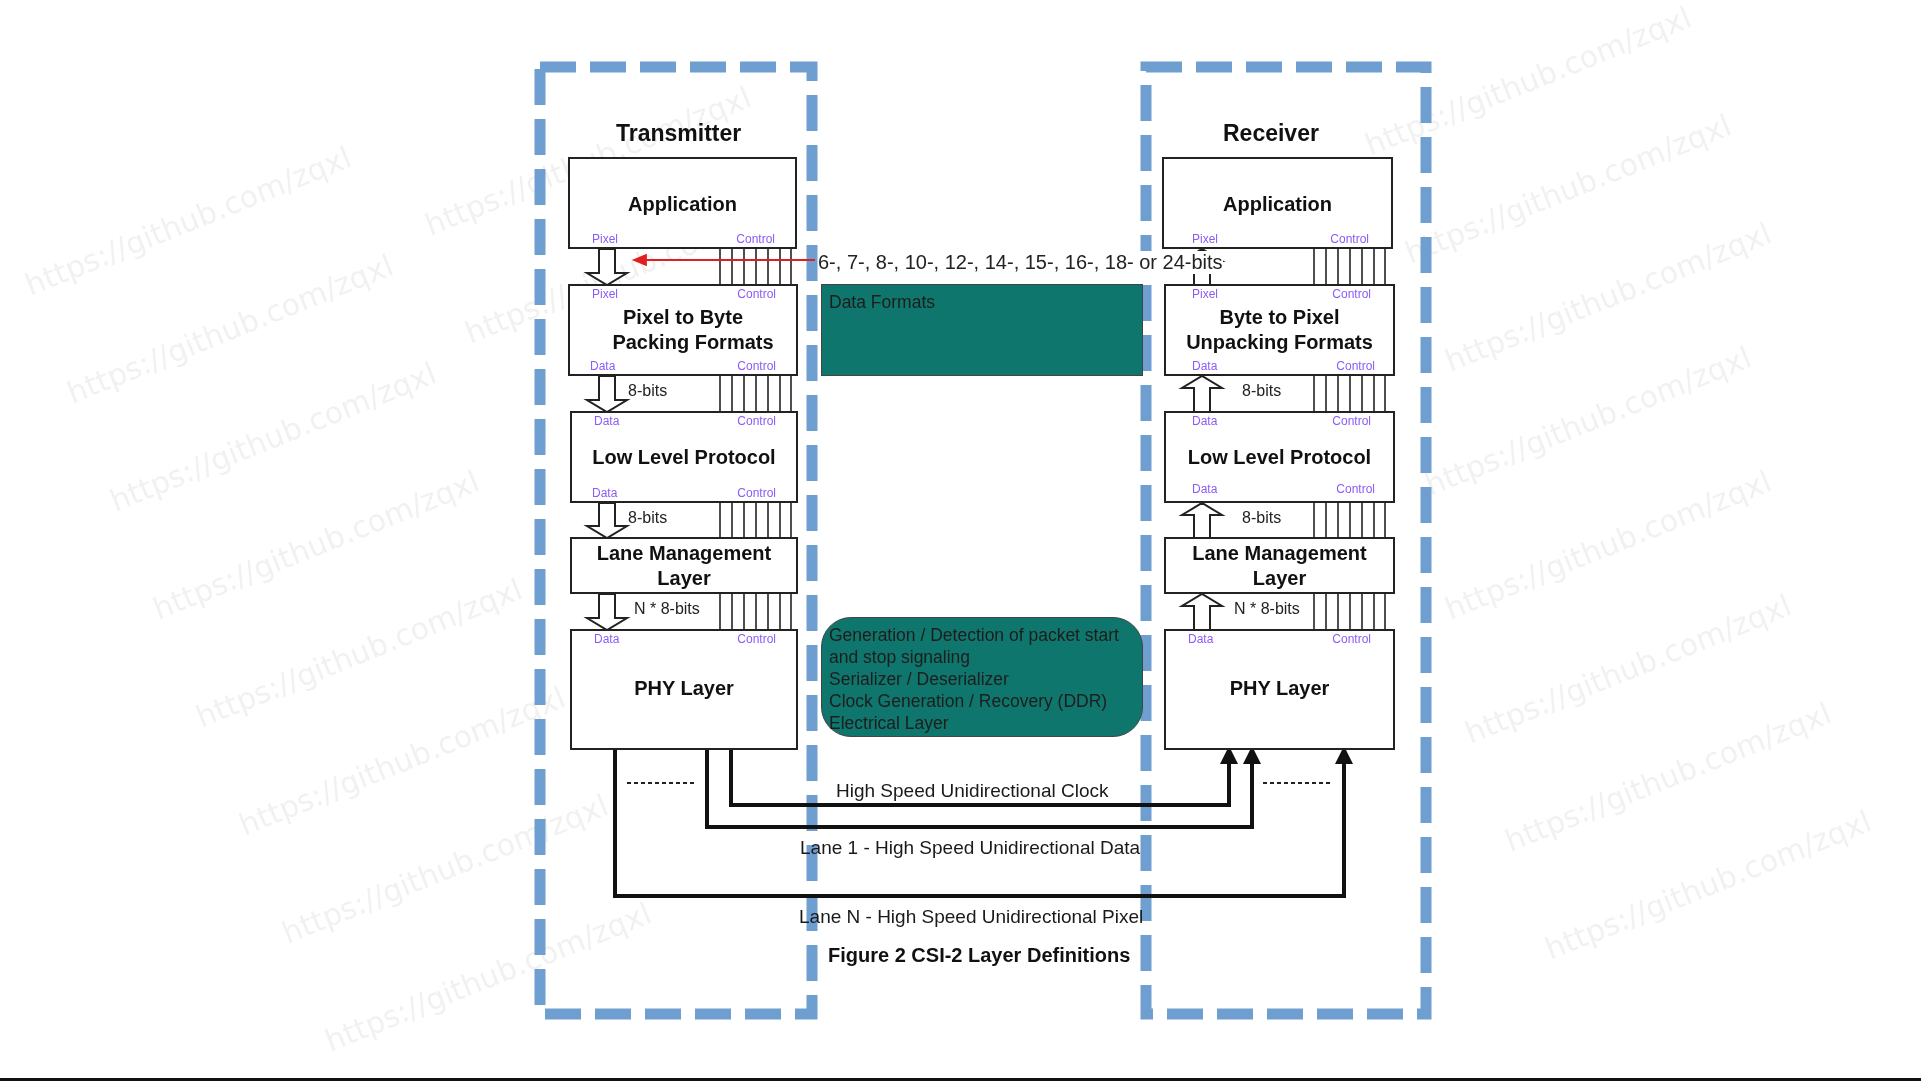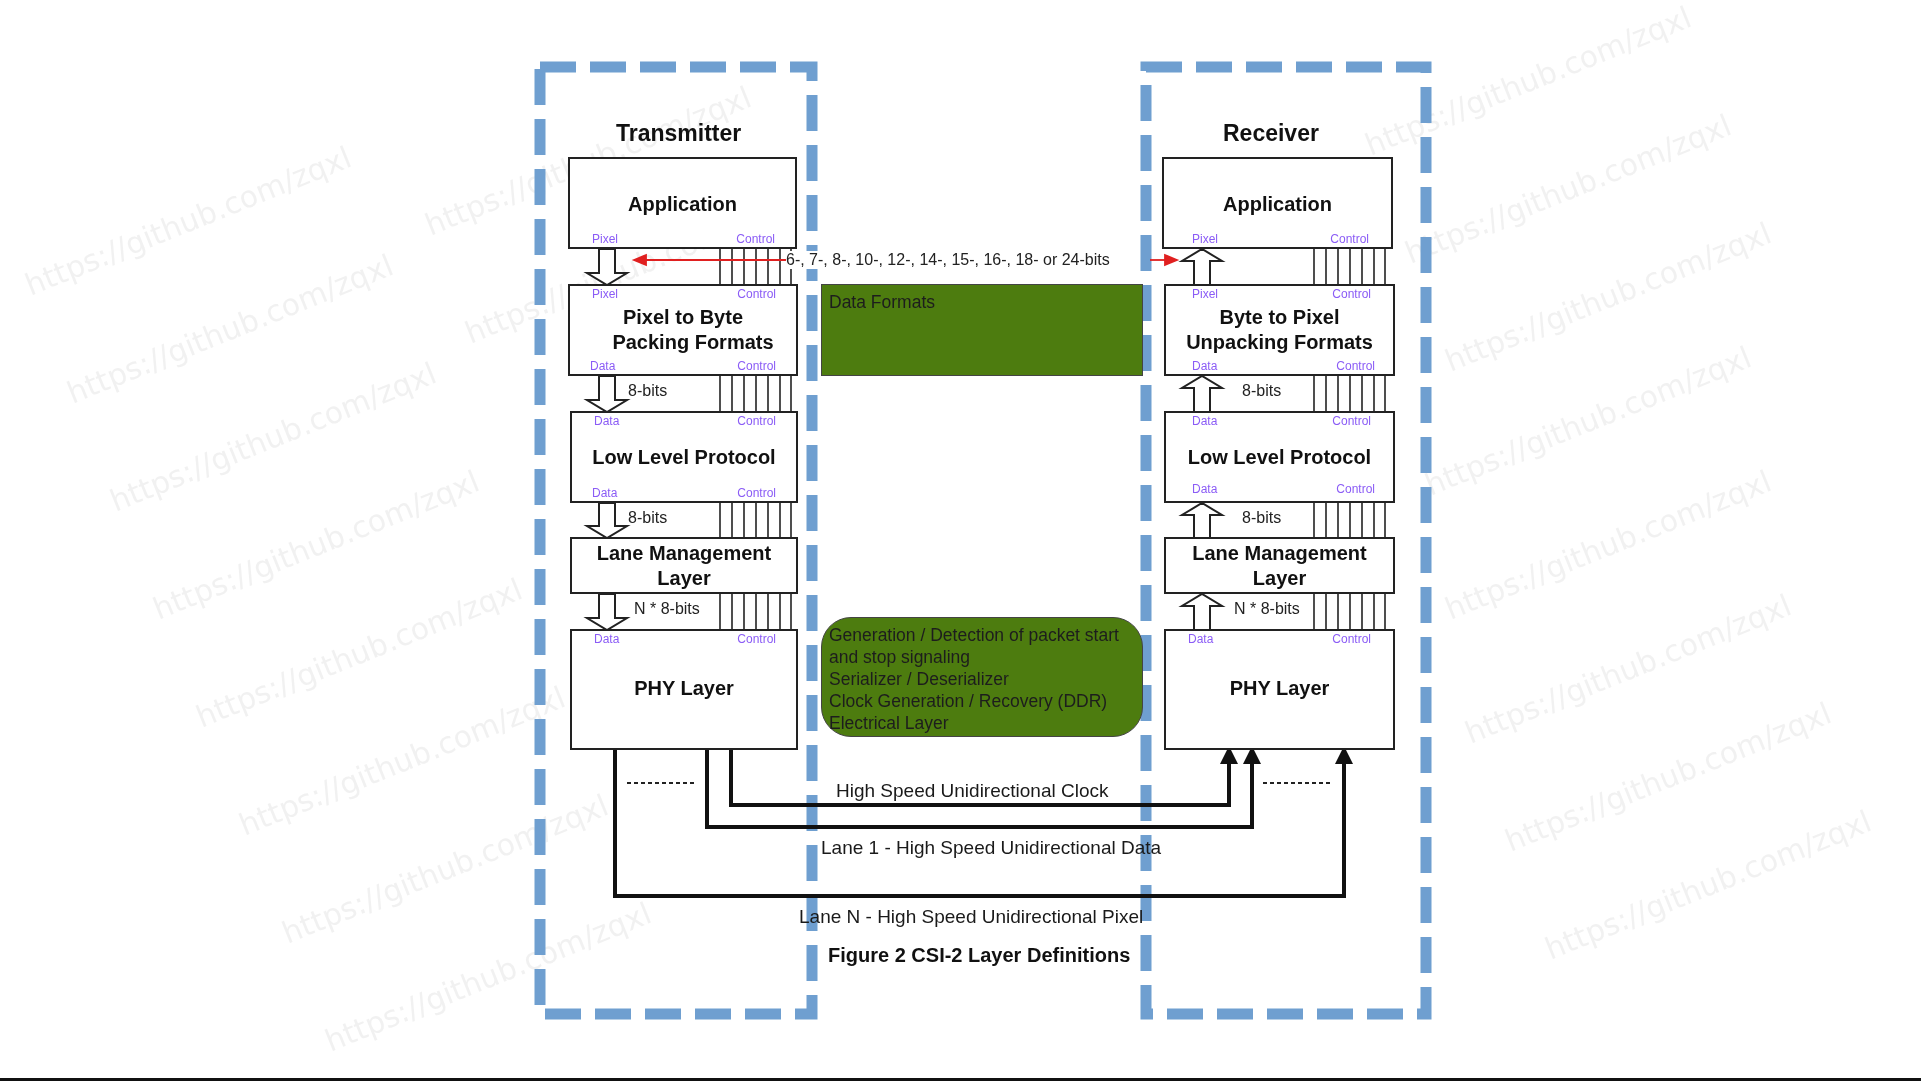--- a/index.html
+++ b/index.html
@@ -1,20 +1,20 @@
 <!DOCTYPE html>
 <html><head>
 <meta charset="utf-8">
 <style>
   html, body { margin: 0; padding: 0; background: #ffffff; }
   body { width: 1921px; height: 1081px; position: relative; overflow: hidden; font-family: "Liberation Sans", sans-serif; color: #1a1a1a; }
   #stage { position: absolute; left: 0; top: 0; width: 1921px; height: 1081px; }
   .wm { position: absolute; font-family: "DejaVu Sans", sans-serif; font-size: 30px; color: rgba(150,150,150,0.13); transform: rotate(-22deg); transform-origin: left top; white-space: nowrap; pointer-events: none; }
   .layer-box { position: absolute; background: #fff; border: 2px solid #222; box-sizing: border-box; }
-  .desc-box { position: absolute; background: #4d7c0f; border: 1.5px solid #444; box-sizing: border-box; padding: 6px 7px; font-size: 17.5px; line-height: 22px; color: #1d1d1d; }
+  .desc-box { position: absolute; background: #0f766e; border: 1.5px solid #444; box-sizing: border-box; padding: 6px 7px; font-size: 17.5px; line-height: 22px; color: #1d1d1d; }
   .desc-line { display: block; white-space: nowrap; }
   .title-bold { position: absolute; font-weight: bold; font-size: 20px; text-align: center; line-height: 25px; color: #111; }
   .port { position: absolute; font-size: 12px; color: #8b5cf6; }
   .heading { position: absolute; font-weight: bold; font-size: 23px; color: #111; }
   .lbl { position: absolute; font-size: 16px; color: #222; white-space: nowrap; }
   .link-label { position: absolute; font-size: 19px; color: #1a1a1a; white-space: nowrap; }
   .caption { position: absolute; font-weight: bold; font-size: 20px; color: #111; white-space: nowrap; text-align: center; }
   .footer-line { position: absolute; left: 0; top: 1078px; width: 1921px; height: 3px; background: #111; }
 </style>
 </head>
@@ -216,33 +216,33 @@
     <div class="title-bold" style="left:0;right:0;top:27px;">Layer</div>
   </div>
   <div class="lbl" style="left:1234px;top:600px;">N * 8-bits</div>
 
   <div class="layer-box" style="left:1164px;top:629px;width:231px;height:121px;">
     <div class="port" style="left:22px;top:1px;">Data</div>
     <div class="port" style="right:22px;top:1px;">Control</div>
     <div class="title-bold" style="left:0;right:0;top:45px;">PHY Layer</div>
   </div>
 
-  <div class="lbl" style="left:786px;top:251px;font-size:16px;background:#fff;">6-, 7-, 8-, 10-, 12-, 14-, 15-, 16-, 18- or 24-bits</div>
+  <div class="lbl" style="left:818px;top:251px;font-size:20px;background:#fff;">6-, 7-, 8-, 10-, 12-, 14-, 15-, 16-, 18- or 24-bits</div>
 
   <div class="desc-box" style="left:821px;top:284px;width:322px;height:92px;">
     <span class="desc-line">Data Formats</span>
   </div>
   <div class="desc-box" style="left:821px;top:617px;width:322px;height:120px;border-radius:30px;">
     <span class="desc-line">Generation / Detection of packet start</span>
     <span class="desc-line">and stop signaling</span>
     <span class="desc-line">Serializer / Deserializer</span>
     <span class="desc-line">Clock Generation / Recovery (DDR)</span>
     <span class="desc-line">Electrical Layer</span>
   </div>
 
   <div class="link-label" style="left:836px;top:780px;">High Speed Unidirectional Clock</div>
-  <div class="link-label" style="left:800px;top:837px;margin-left:21px;">Lane 1 - High Speed Unidirectional Data</div>
+  <div class="link-label" style="left:800px;top:837px;">Lane 1 - High Speed Unidirectional Data</div>
   <div class="link-label" style="left:799px;top:906px;">Lane N - High Speed Unidirectional Pixel</div>
 
   <div class="caption" style="left:828px;top:944px;">Figure 2 CSI-2 Layer Definitions</div>
 
   <div class="footer-line"></div>
 </div>
 
 </body></html>

